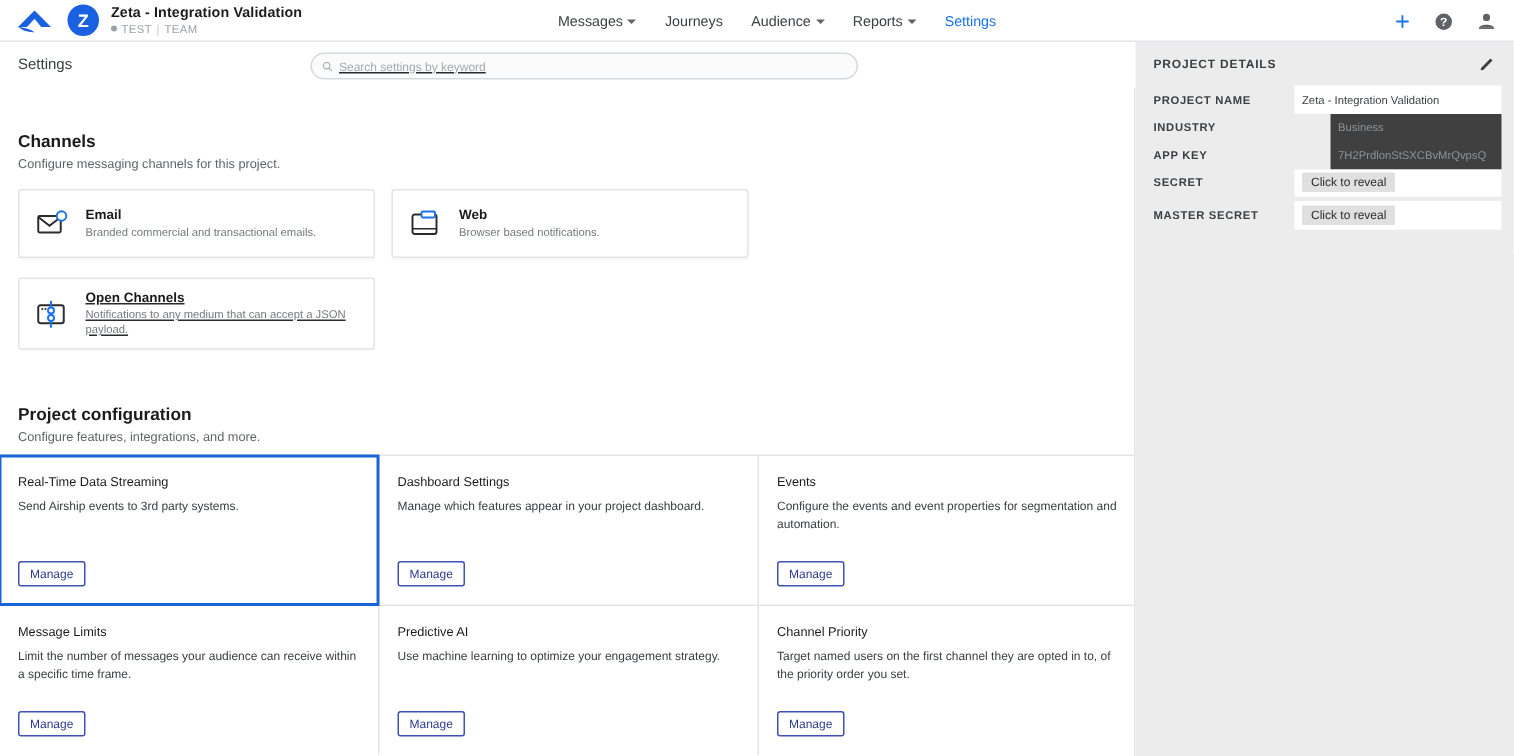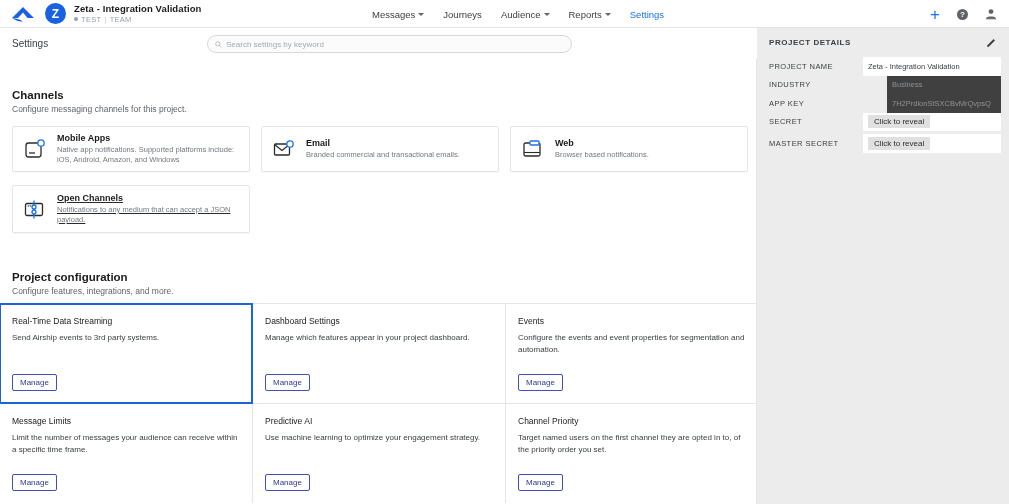--- a/index.html
+++ b/index.html
@@ -64,21 +64,21 @@
 
   
   .settings-head {
     position: absolute; top: 28px; left: 0; width: 757px; height: 31px;
     display: flex; align-items: center;
   }
   .settings-label { margin-left: 12px; font-size: 10px; color: #3c4043; }
   .search-wrap { position: absolute; left: 207px; top: 35px; width: 365px; height: 18px; }
   .search-box {
     width: 100%; height: 100%; border: 1px solid #d6d9dc; border-radius: 9px;
-    background: #fbfbfc; display: flex; align-items: center; padding-left: 7px; gap: 4px;
+    background: #fbfbfc; display: flex; align-items: center; padding-left: 7px; gap: 4px; text-decoration: underline;
   }
   .search-box .ph { font-size: 8px; color: #a4a9ae; }
   .mag { width: 7px; height: 7px; }
 
   
   .content {
     position: absolute; top: 59px; left: 0; width: 757px; height: 445px;
     background: #ffffff; border-right: 1px solid #e3e5e8;
   }
   .section-title { font-size: 11.5px; font-weight: bold; color: #1b1b1b; }
@@ -134,21 +134,21 @@
   }
   .rp-head {
     height: 29px; display: flex; align-items: center; justify-content: space-between;
     padding: 0 12px 0 12px;
   }
   .rp-head-title { font-size: 8px; font-weight: bold; color: #3c4043; letter-spacing: .55px; }
   .pencil { width: 11px; height: 11px; cursor: pointer; }
   .rp-row { display: flex; align-items: center; height: 18.5px; margin-bottom: 0px; }
   .rp-rows { padding-top: 0px; }
   .rp-label {
-    width: 106px; padding-left: 12px; font-size: 7.5px; font-weight: normal;
+    width: 106px; padding-left: 12px; font-size: 7.5px; font-weight: bold;
     color: #3c4043; letter-spacing: .45px;
   }
   .rp-value {
     flex: 1; height: 18.5px; display: flex; align-items: center;
     font-size: 7.5px; padding-left: 5px; margin-right: 8px;
   }
   .rp-value.white { background: #ffffff; color: #3c4043; }
   .rp-value.plain { background: #404040; color: #8d9297; margin-left: 24px; }
   .reveal-btn {
     background: #e0e0e0; color: #2b2b2b; font-size: 8px;
@@ -228,31 +228,20 @@
 
 <div class="content">
 
   <div class="channels-hdr">
     <div class="section-title">Channels</div>
     <div class="section-sub">Configure messaging channels for this project.</div>
   </div>
 
   <div class="channel-grid">
 
-    <div class="channel-card">
-      <svg class="ch-icon" viewBox="0 0 26 26">
-        <rect x="4" y="7" width="15" height="14" rx="2.5" fill="none" stroke="#2b2b2b" stroke-width="1.3"></rect>
-        <line x1="7" y1="17" x2="13" y2="17" stroke="#2b2b2b" stroke-width="1.3"></line>
-        <circle cx="19" cy="7" r="3.2" fill="#ffffff" stroke="#1a73e8" stroke-width="1.3"></circle>
-      </svg>
-      <div>
-        <div class="ch-title">Mobile Apps</div>
-        <div class="ch-desc">Native app notifications. Supported platforms include: iOS, Android, Amazon, and Windows</div>
-      </div>
-    </div>
 
     <div class="channel-card">
       <svg class="ch-icon" viewBox="0 0 26 26">
         <rect x="3.5" y="8" width="15" height="11" rx="1" fill="none" stroke="#2b2b2b" stroke-width="1.3"></rect>
         <path d="M3.5 8.6 L11 14.5 L18.5 8.6" fill="none" stroke="#2b2b2b" stroke-width="1.3"></path>
         <circle cx="19" cy="8" r="3.2" fill="#ffffff" stroke="#1a73e8" stroke-width="1.3"></circle>
       </svg>
       <div>
         <div class="ch-title">Email</div>
         <div class="ch-desc">Branded commercial and transactional emails.</div>

